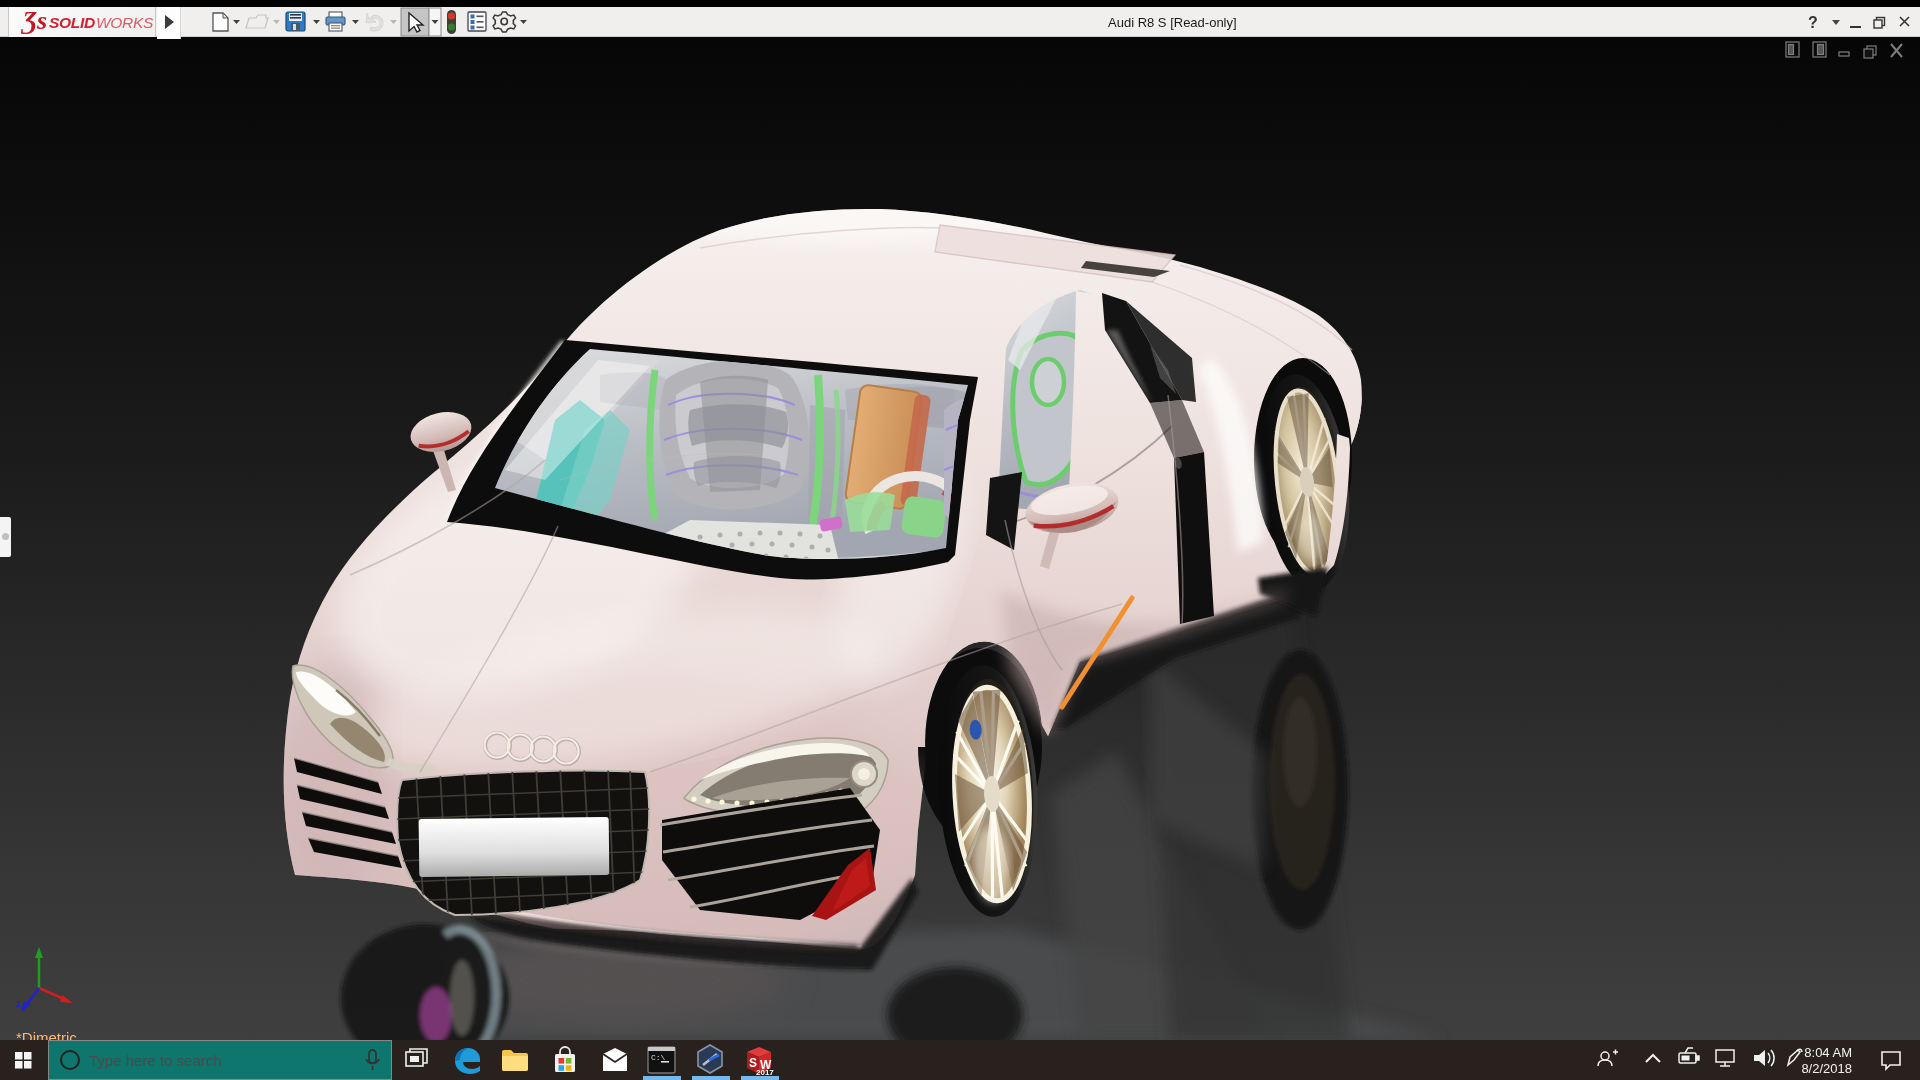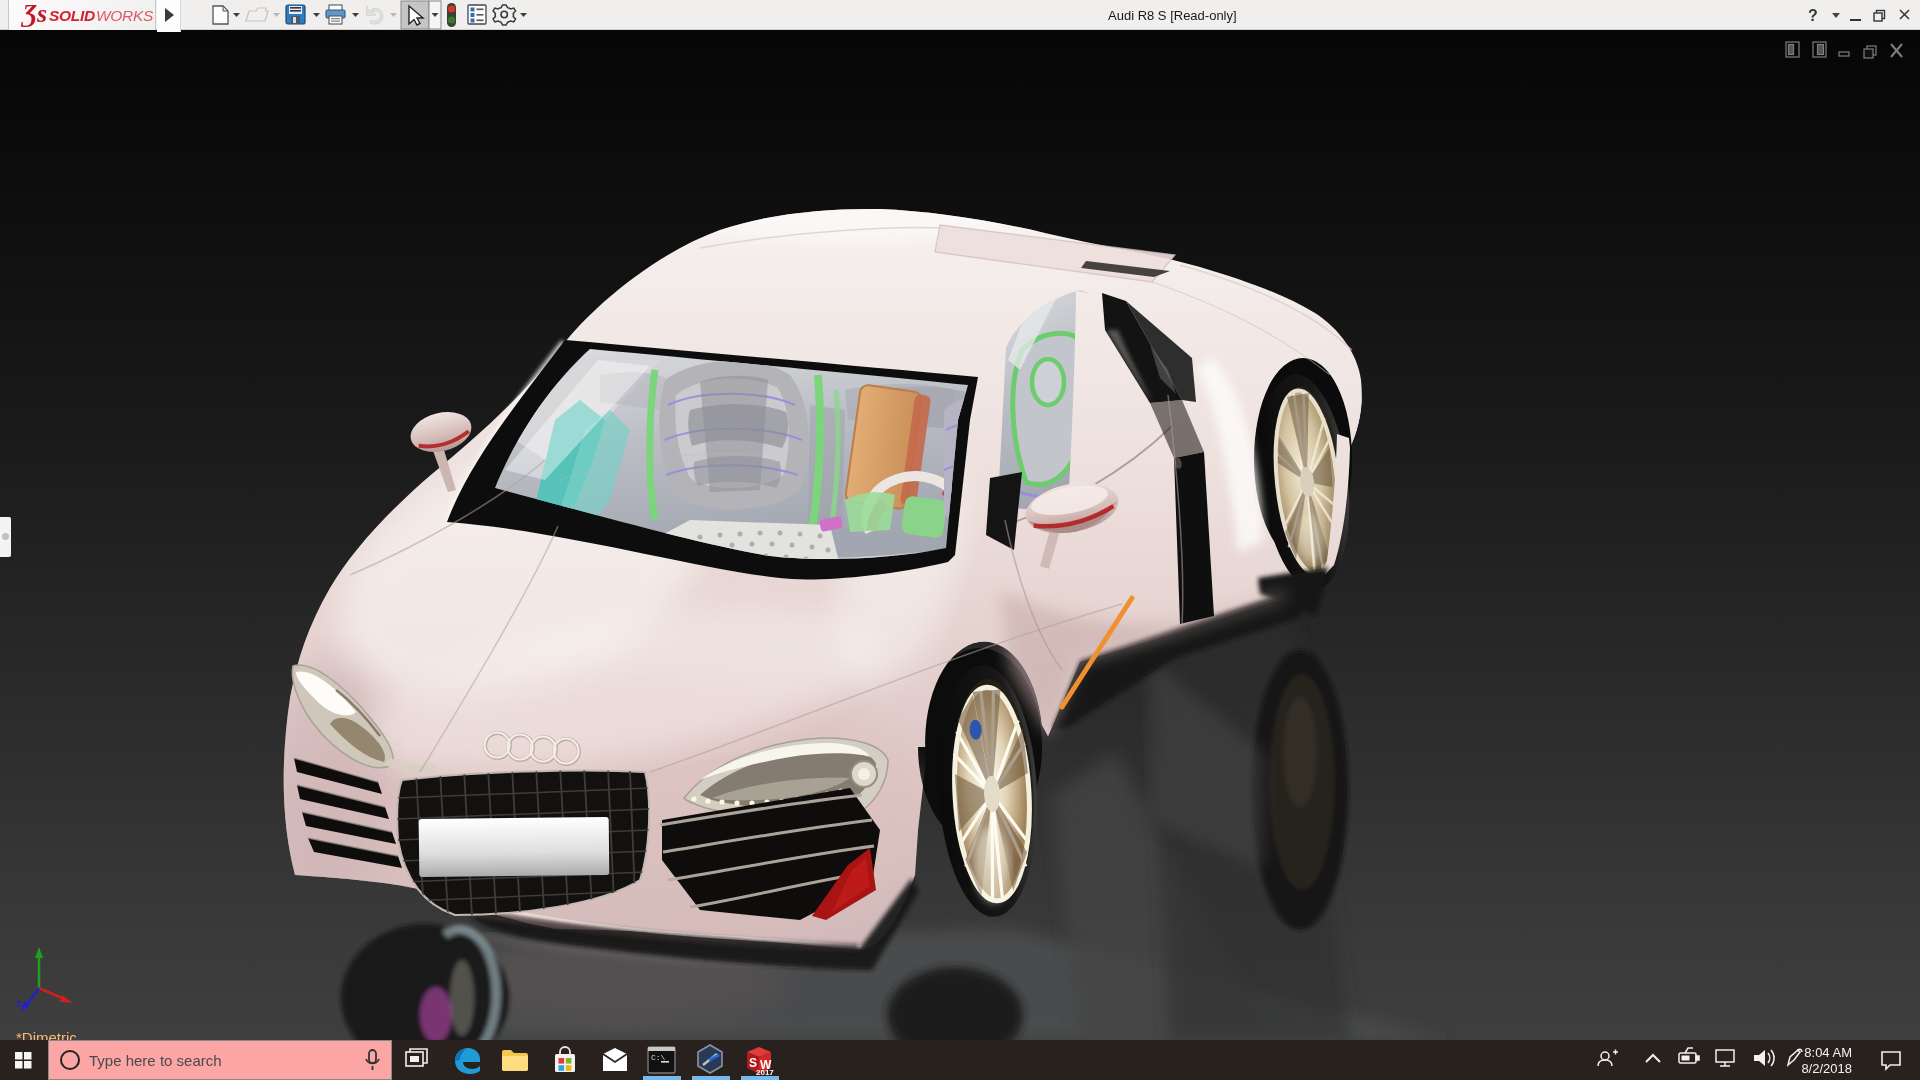--- a/index.html
+++ b/index.html
@@ -1,23 +1,23 @@
 <!DOCTYPE html>
 <html><head>
 <meta charset="utf-8">
 <style>
 * { margin:0; padding:0; box-sizing:border-box; }
 html,body { width:1920px; height:1080px; overflow:hidden; background:#000; font-family:"Liberation Sans",sans-serif; }
-#titlebar { position:absolute; left:0; top:0; width:1920px; height:30px; background:#f0efee; border-bottom:1px solid #d0d0d0; }
+#titlebar { position:absolute; left:0; top:7px; width:1920px; height:30px; background:#f0efee; border-bottom:1px solid #d0d0d0; }
 #logo { position:absolute; left:8px; top:0px; width:148px; height:30px; background:linear-gradient(135deg,#fbfbfb,#eef0ee); border-left:1px solid #c8c8c8; border-right:1px solid #c8c8c8; }
 #logoarrow { position:absolute; left:157px; top:0; width:24px; height:32px; background:#fdfdfd; border-right:1px solid #d8d8d8; }
 .ttl { position:absolute; top:8px; font-size:13px; color:#1a1a1a; }
 #viewport { position:absolute; left:0; top:30px; width:1920px; height:1010px; background:linear-gradient(180deg,#060606 0%,#0d0d0d 15%,#1a1a1a 40%,#2a2a2a 65%,#373737 85%,#3f3f3f 100%); }
 #taskbar { position:absolute; left:0; top:1040px; width:1920px; height:40px; background:#29211d; }
-#searchbox { position:absolute; left:48px; top:0px; width:344px; height:40px; background:#fca5a5; border:1px solid #888; }
+#searchbox { position:absolute; left:48px; top:0px; width:344px; height:40px; background:#0f766e; border:1px solid #888; }
 #dimetric { position:absolute; left:16px; top:1029px; font-size:15px; color:#fdba74; }
 #lefttab { position:absolute; left:0; top:517px; width:11px; height:40px; background:#f4f4f4; border-radius:0 2px 2px 0; }
 #lefttab:after { content:""; position:absolute; left:2px; top:16px; width:7px; height:7px; border-radius:50%; background:#c0c0c0; }
 </style>
 </head>
 <body>
 <div id="viewport"></div>
 <div id="titlebar">
   <div id="logo">
     <svg width="148" height="30" viewBox="0 0 148 30">

